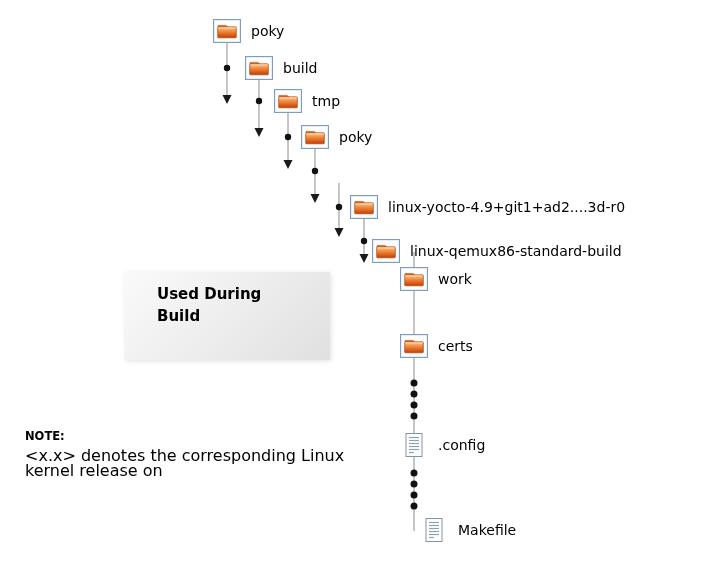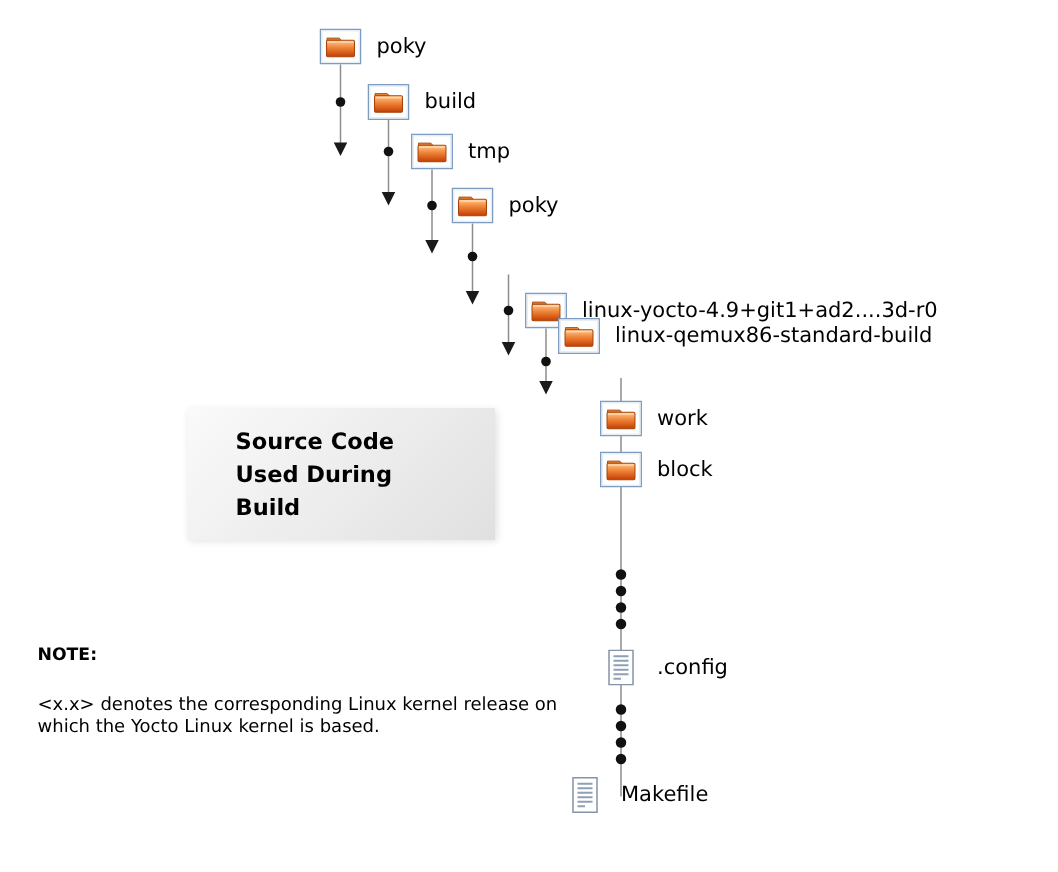--- a/index.html
+++ b/index.html
@@ -58,24 +58,24 @@
   .note {
     position: absolute;
     left: 25px;
     top: 429px;
     width: 360px;
     color: #000000;
   }
   .note .note-heading {
     font-size: 11.5px;
     font-weight: bold;
-    margin-bottom: 19px;
+    margin-bottom: 5px;
   }
   .note .note-line {
-    font-size: 12px;
+    font-size: 16px;
     line-height: 15px;
   }
 </style>
 </head>
 <body>
 
 <svg width="0" height="0" style="position:absolute" aria-hidden="true">
   <defs>
     <linearGradient id="folderGrad" x1="0" y1="0" x2="0" y2="1">
       <stop offset="0" stop-color="#fdc992"></stop>
@@ -188,21 +188,21 @@
           <rect x="0.5" y="0.5" width="27" height="23" fill="#ffffff" stroke="#7e9cc0"></rect>
           <rect x="1.5" y="1.5" width="25" height="21" fill="none" stroke="#e8eef6"></rect>
           <path d="M5 8.2 V6.4 h8.2 l1.6 1.8 Z" fill="url(#tabGrad)" stroke="#a8440a" stroke-width="0.6"></path>
           <rect x="4.7" y="7.8" width="18.6" height="11" rx="0.8" fill="url(#folderGrad)" stroke="#a8440a" stroke-width="0.7"></rect>
           <line x1="5.4" y1="9" x2="22.6" y2="9" stroke="#ffd9ae" stroke-width="1"></line>
         </svg>
     </span>
     <span class="label">linux-yocto-4.9+git1+ad2....3d-r0</span>
   </div>
 
-  <div class="node" style="left:372px; top:212px">
+  <div class="node" style="left:372px; top:239px">
     <span class="icon">
       <svg width="28" height="24" viewBox="0 0 28 24">
           <rect x="0.5" y="0.5" width="27" height="23" fill="#ffffff" stroke="#7e9cc0"></rect>
           <rect x="1.5" y="1.5" width="25" height="21" fill="none" stroke="#e8eef6"></rect>
           <path d="M5 8.2 V6.4 h8.2 l1.6 1.8 Z" fill="url(#tabGrad)" stroke="#a8440a" stroke-width="0.6"></path>
           <rect x="4.7" y="7.8" width="18.6" height="11" rx="0.8" fill="url(#folderGrad)" stroke="#a8440a" stroke-width="0.7"></rect>
           <line x1="5.4" y1="9" x2="22.6" y2="9" stroke="#ffd9ae" stroke-width="1"></line>
         </svg>
     </span>
     <span class="label">linux-qemux86-standard-build</span>
@@ -214,73 +214,71 @@
           <rect x="0.5" y="0.5" width="27" height="23" fill="#ffffff" stroke="#7e9cc0"></rect>
           <rect x="1.5" y="1.5" width="25" height="21" fill="none" stroke="#e8eef6"></rect>
           <path d="M5 8.2 V6.4 h8.2 l1.6 1.8 Z" fill="url(#tabGrad)" stroke="#a8440a" stroke-width="0.6"></path>
           <rect x="4.7" y="7.8" width="18.6" height="11" rx="0.8" fill="url(#folderGrad)" stroke="#a8440a" stroke-width="0.7"></rect>
           <line x1="5.4" y1="9" x2="22.6" y2="9" stroke="#ffd9ae" stroke-width="1"></line>
         </svg>
     </span>
     <span class="label">work</span>
   </div>
 
-  <div class="node" style="left:400px; top:301px">
-    <span class="icon">
-      <svg width="28" height="24" viewBox="0 0 28 24">
-          <rect x="0.5" y="0.5" width="27" height="23" fill="#ffffff" stroke="#7e9cc0"></rect>
-          <rect x="1.5" y="1.5" width="25" height="21" fill="none" stroke="#e8eef6"></rect>
-          <path d="M5 8.2 V6.4 h8.2 l1.6 1.8 Z" fill="url(#tabGrad)" stroke="#a8440a" stroke-width="0.6"></path>
-          <rect x="4.7" y="7.8" width="18.6" height="11" rx="0.8" fill="url(#folderGrad)" stroke="#a8440a" stroke-width="0.7"></rect>
-          <line x1="5.4" y1="9" x2="22.6" y2="9" stroke="#ffd9ae" stroke-width="1"></line>
-        </svg>
-    </span>
-    <span class="label">block</span>
-  </div>
-
+
+  <div class="node" style="left:400px; top:334px">
+    <span class="icon">
+      <svg width="28" height="24" viewBox="0 0 28 24">
+          <rect x="0.5" y="0.5" width="27" height="23" fill="#ffffff" stroke="#7e9cc0"></rect>
+          <rect x="1.5" y="1.5" width="25" height="21" fill="none" stroke="#e8eef6"></rect>
+          <path d="M5 8.2 V6.4 h8.2 l1.6 1.8 Z" fill="url(#tabGrad)" stroke="#a8440a" stroke-width="0.6"></path>
+          <rect x="4.7" y="7.8" width="18.6" height="11" rx="0.8" fill="url(#folderGrad)" stroke="#a8440a" stroke-width="0.7"></rect>
+          <line x1="5.4" y1="9" x2="22.6" y2="9" stroke="#ffd9ae" stroke-width="1"></line>
+        </svg>
+    </span>
+    <span class="label">certs</span>
+  </div>
 
   <div class="node" style="left:400px; top:433px">
     <span class="icon">
       <svg width="20" height="24" viewBox="0 0 20 24">
           <rect x="2" y="0.5" width="16" height="23" fill="#ffffff" stroke="#8494a6"></rect>
           <g stroke="#8ea0b4" stroke-width="1.2">
             <line x1="5" y1="4.5" x2="15" y2="4.5"></line>
             <line x1="5" y1="7.5" x2="15" y2="7.5"></line>
             <line x1="5" y1="10.5" x2="15" y2="10.5"></line>
             <line x1="5" y1="13.5" x2="15" y2="13.5"></line>
             <line x1="5" y1="16.5" x2="15" y2="16.5"></line>
             <line x1="5" y1="19.5" x2="10" y2="19.5"></line>
           </g>
         </svg>
     </span>
     <span class="label">.config</span>
   </div>
 
-  <div class="node" style="left:376px; top:518px">
+  <div class="node" style="left:420px; top:518px">
     <span class="icon">
       <svg width="20" height="24" viewBox="0 0 20 24">
           <rect x="2" y="0.5" width="16" height="23" fill="#ffffff" stroke="#8494a6"></rect>
           <g stroke="#8ea0b4" stroke-width="1.2">
             <line x1="5" y1="4.5" x2="15" y2="4.5"></line>
             <line x1="5" y1="7.5" x2="15" y2="7.5"></line>
             <line x1="5" y1="10.5" x2="15" y2="10.5"></line>
             <line x1="5" y1="13.5" x2="15" y2="13.5"></line>
             <line x1="5" y1="16.5" x2="15" y2="16.5"></line>
             <line x1="5" y1="19.5" x2="10" y2="19.5"></line>
           </g>
         </svg>
     </span>
     <span class="label">Makefile</span>
   </div>
 
   <div class="callout">
-    <div class="callout-line">Source Code</div>
     <div class="callout-line">Used During</div>
     <div class="callout-line">Build</div>
   </div>
 
   <div class="note">
     <div class="note-heading">NOTE:</div>
     <div class="note-line">&lt;x.x&gt; denotes the corresponding Linux kernel release on</div>
-    <div class="note-line">which the Yocto Linux kernel is based.</div>
   </div>
 
 </div>
 
 </body></html>

